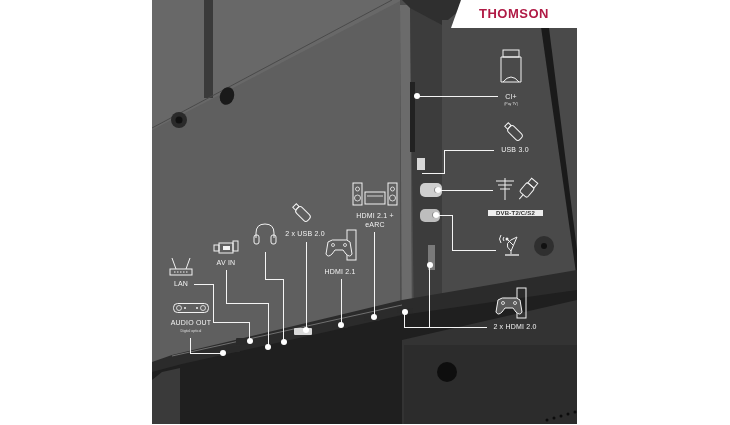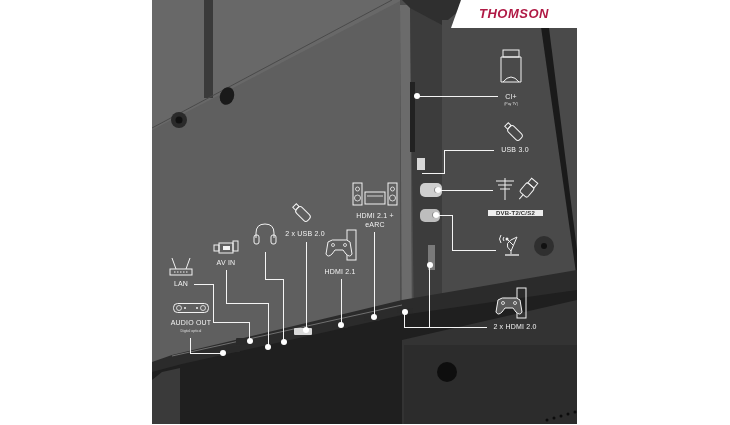--- a/index.html
+++ b/index.html
@@ -5,21 +5,21 @@
   html, body { margin: 0; padding: 0; background: #ffffff; }
   body { width: 730px; height: 425px; position: relative; overflow: hidden; font-family: "Liberation Sans", sans-serif; }
   .photo { position: absolute; left: 152px; top: 0; width: 425px; height: 424px; overflow: hidden;
            background: linear-gradient(160deg, #6a6a6a 0%, #5e5e5e 40%, #4e4e4e 100%); }
   .label { position: absolute; color: #f2f2f2; font-size: 7px; letter-spacing: 0.2px; white-space: nowrap; text-align: center; }
   .sub { position: absolute; color: #dddddd; font-size: 3.5px; white-space: nowrap; text-align: center; }
   .line { position: absolute; background: #f4f4f4; }
   .dot { position: absolute; width: 6px; height: 6px; border-radius: 50%; background: #ffffff; margin-left: -3px; margin-top: -3px; }
   .port { position: absolute; background: #2a2a2a; border-radius: 1px; }
   svg { position: absolute; overflow: visible; }
-  .brand { position: absolute; left: 0; top: 0; font-weight: bold; font-style: italic; font-size: 13px; letter-spacing: 0.5px; }
+  .brand { position: absolute; left: 0; top: 0; font-weight: bold; font-size: 13px; letter-spacing: 0.5px; }
 </style>
 </head>
 <body>
 
 <div class="photo">
 
   <svg width="425" height="424" style="left:0;top:0;">
 
     <rect x="0" y="0" width="425" height="424" fill="#5f5f5f"></rect>
     <polygon points="0,0 250,0 0,130" fill="#686868"></polygon>

